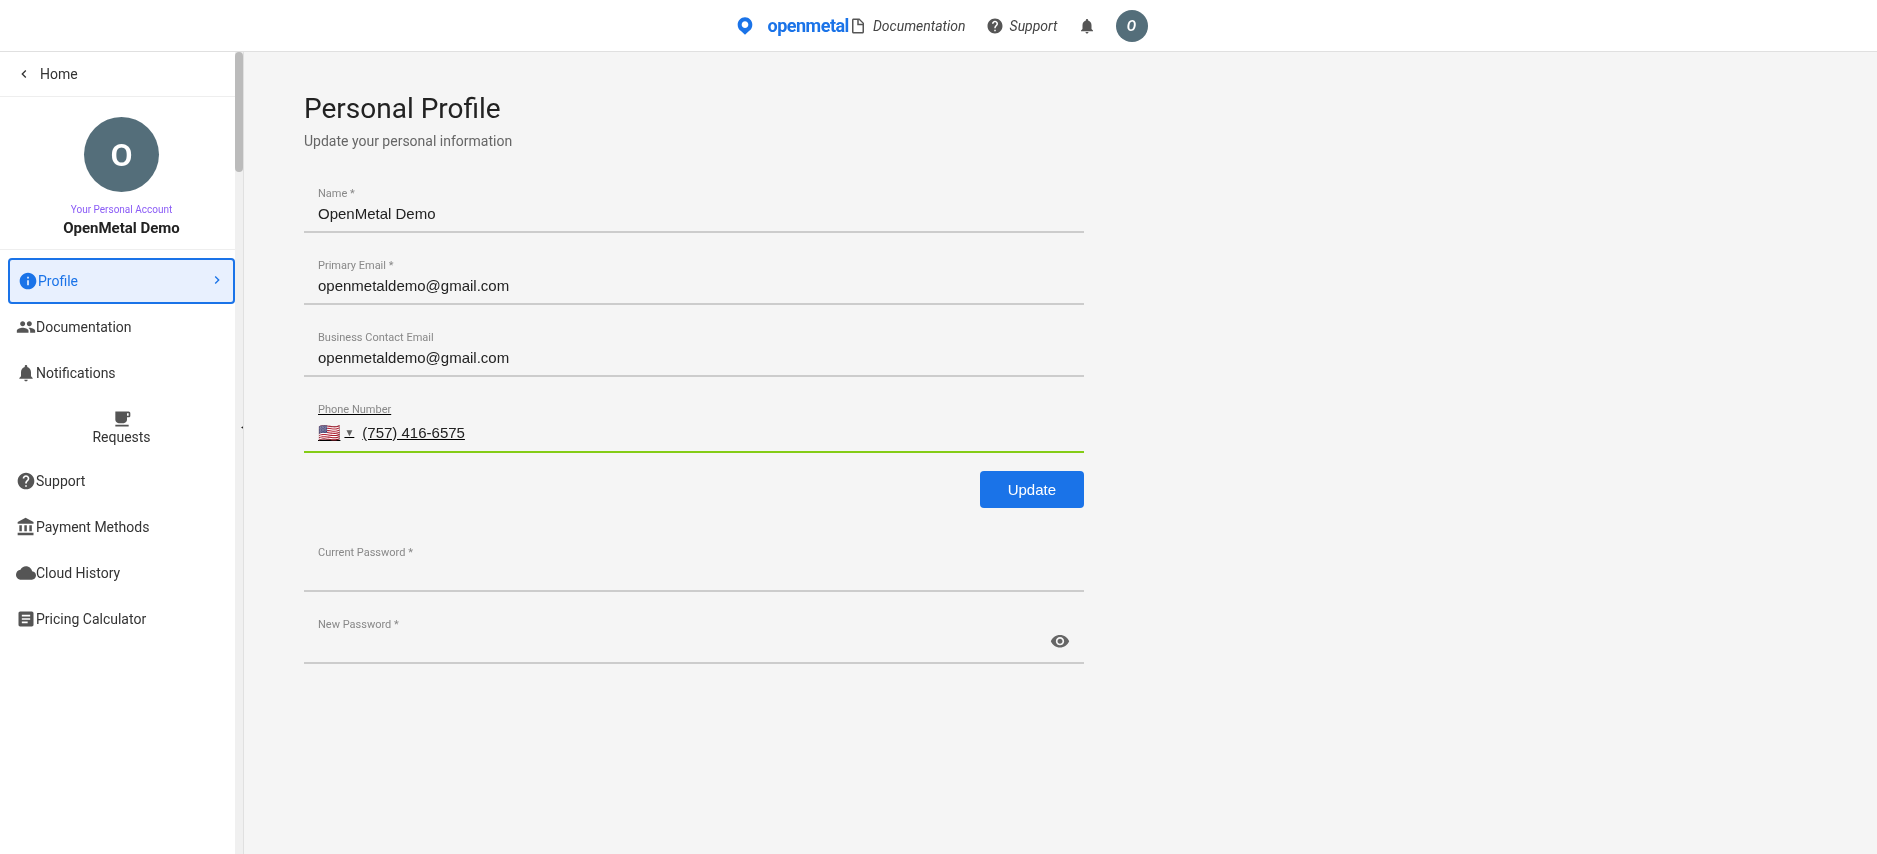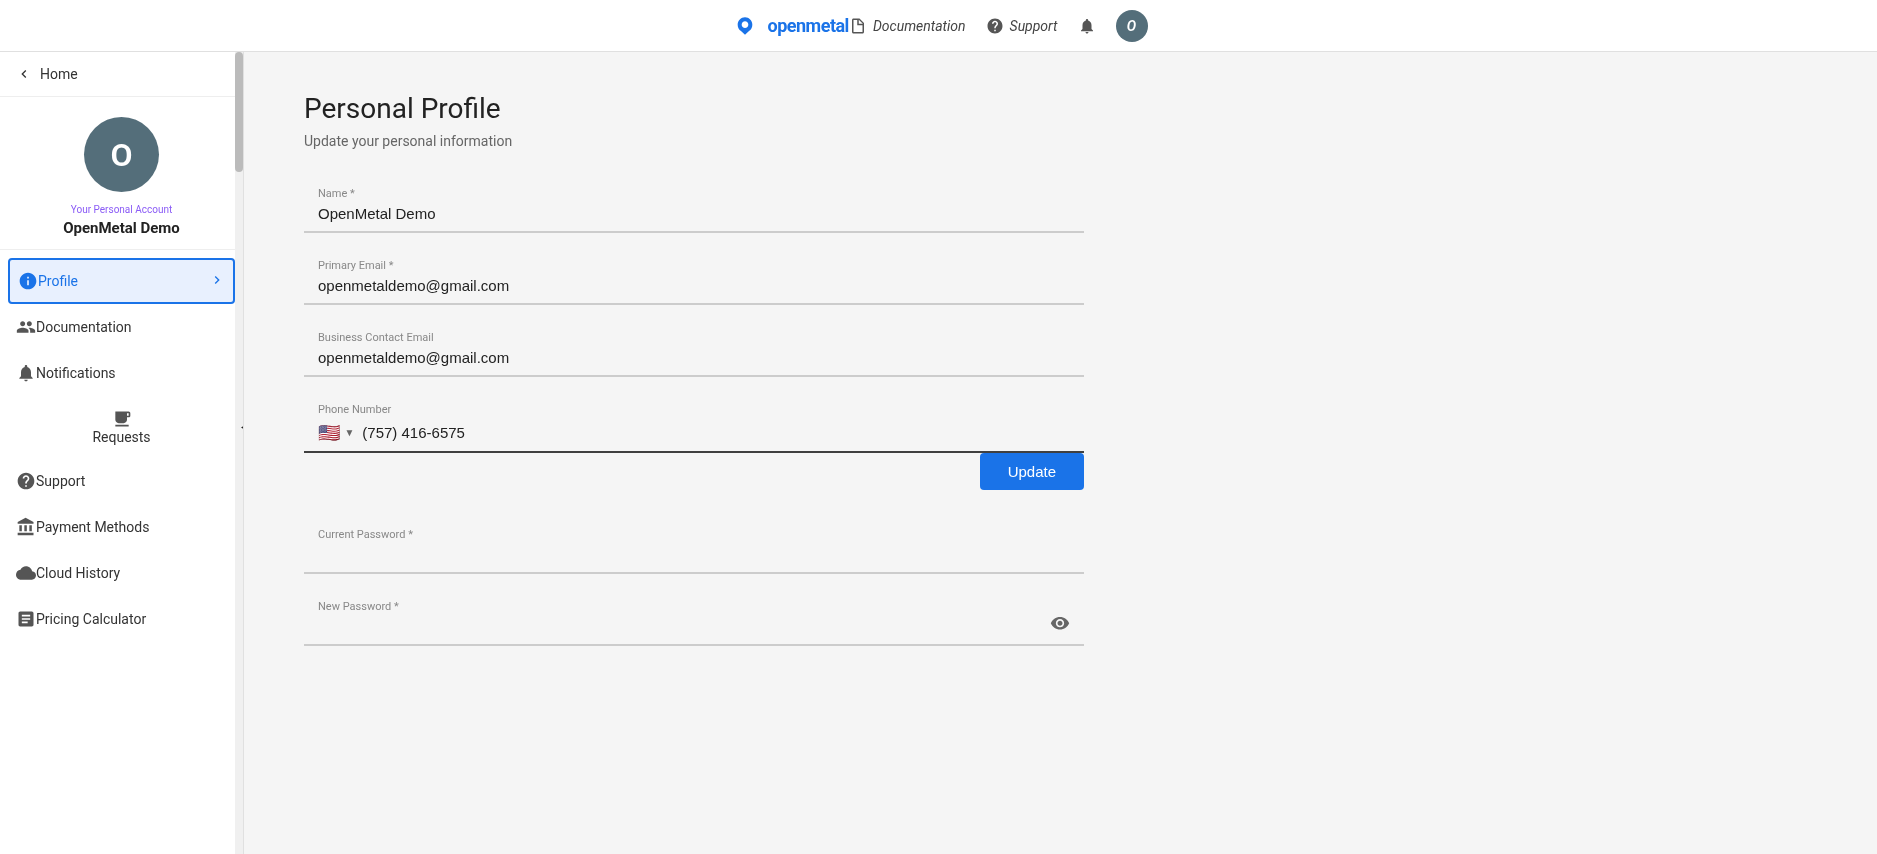--- a/index.html
+++ b/index.html
@@ -80,23 +80,23 @@
     }
     .form-field label {
       display: block; font-size: 11px; color: #888; margin-bottom: 4px;
     }
     .form-field input {
       width: 100%; background: transparent; border: none; outline: none;
       font-size: 15px; color: #222; padding: 0;
     }
 
     .phone-field {
-      background: #f5f5f5; border-bottom: 2px solid #404040;
+      background: #f5f5f5; border-bottom: 2px solid #84cc16;
       border-radius: 4px 4px 0 0; padding: 8px 14px;
-      max-width: 780px;
+      margin-bottom: 18px; max-width: 780px; text-decoration: underline;
     }
     .phone-label { font-size: 11px; color: #888; margin-bottom: 6px; }
     .phone-input-row { display: flex; align-items: center; gap: 8px; }
     .phone-flag { display: flex; align-items: center; gap: 4px; cursor: pointer; font-size: 14px; }
     .phone-flag .flag { font-size: 18px; }
     .phone-flag .dropdown-arrow { font-size: 10px; color: #666; }
     .phone-number-input {
       border: none; background: transparent; outline: none; font-size: 15px; color: #222;
     }
 

